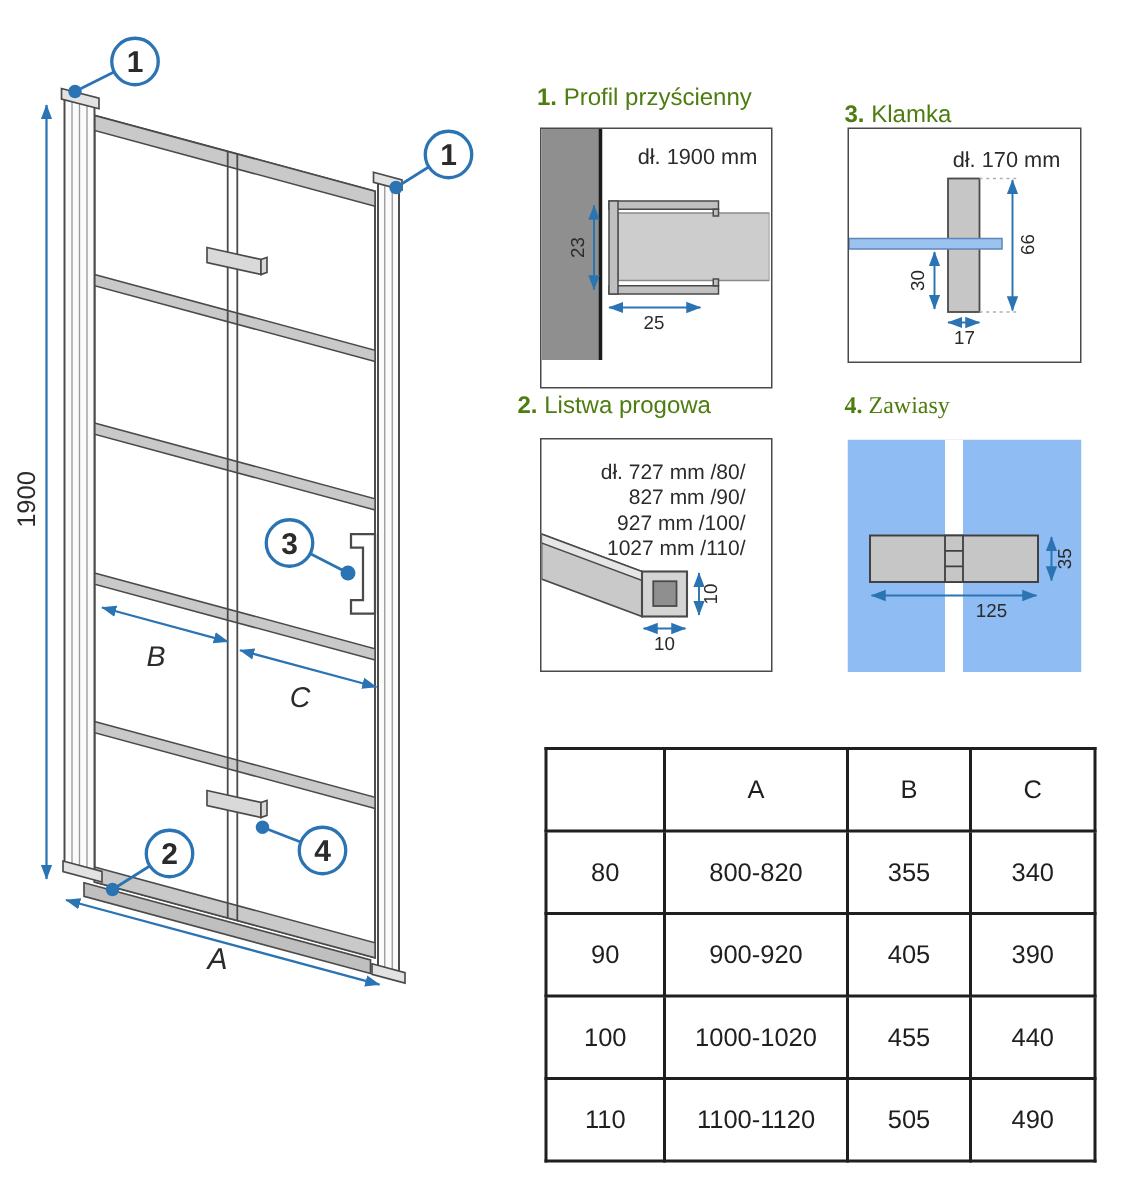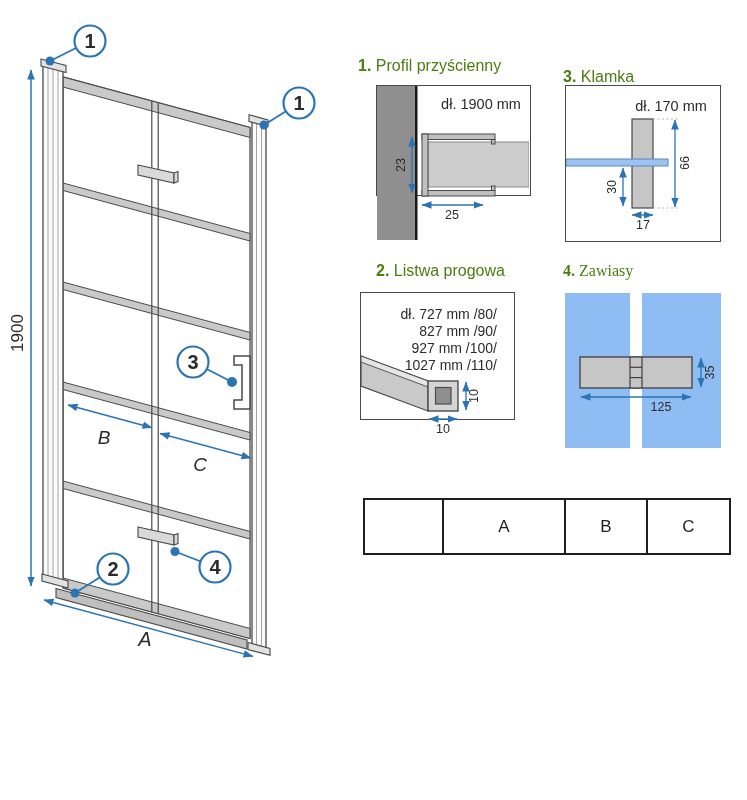--- a/index.html
+++ b/index.html
@@ -139,21 +139,21 @@
     <circle cx="175" cy="551.5" r="4.5" fill="#2b74b4"></circle>
     <circle cx="215" cy="567" r="15.5" fill="#ffffff" stroke="#2b74b4" stroke-width="2.2"></circle>
     <text x="215" y="574" font-size="20" font-weight="bold" text-anchor="middle" fill="#1f1f1f">4</text>
   </g>
 </svg>
 
 <div class="panel-title" style="left:358px; top:57px;">
   <span class="num">1.</span>
   <span>Profil przyścienny</span>
 </div>
-<div class="detail-box bordered" style="left:376px; top:85px; width:155px; height:111px;">
+<div class="detail-box bordered" style="left:360px; top:85px; width:155px; height:174px;">
   <svg width="152" height="154" viewBox="0 0 152 154">
     <rect x="0" y="0" width="38" height="154" fill="#8f8f8f"></rect>
     <rect x="38" y="0" width="2.5" height="154" fill="#1a1a1a"></rect>
     <text x="104" y="23" font-size="14.5" text-anchor="middle">dł. 1900 mm</text>
 
     <rect x="51" y="56" width="101" height="45" fill="#cdcdcd" stroke="#8a8a8a" stroke-width="1"></rect>
 
     <g fill="#c0c0c0" stroke="#4a4a4a" stroke-width="1">
       <rect x="45" y="48" width="73" height="5.5"></rect>
       <rect x="45" y="104.5" width="73" height="5.5"></rect>
@@ -193,25 +193,25 @@
       <line x1="57" y1="82" x2="57" y2="120" stroke="#2b74b4" stroke-width="1.3" marker-start="url(#m-s)" marker-end="url(#m-e)"></line>
       <text x="46" y="105" font-size="12.5" text-anchor="middle" transform="rotate(-90 46 101)">30</text>
     </g>
     <g>
       <line x1="66" y1="129" x2="87" y2="129" stroke="#2b74b4" stroke-width="1.3" marker-start="url(#m-s)" marker-end="url(#m-e)"></line>
       <text x="77" y="143" font-size="12.5" text-anchor="middle">17</text>
     </g>
   </svg>
 </div>
 
-<div class="panel-title" style="left:376px; top:262px;">
+<div class="panel-title" style="left:345px; top:262px;">
   <span class="num">2.</span>
   <span>Listwa progowa</span>
 </div>
-<div class="detail-box bordered" style="left:360px; top:292px; width:155px; height:128px;">
+<div class="detail-box bordered" style="left:360px; top:292px; width:155px; height:156px;">
   <svg width="152" height="153" viewBox="0 0 152 153">
     <g font-size="14" text-anchor="end">
       <text x="136" y="26">dł. 727 mm /80/</text>
       <text x="136" y="43">827 mm /90/</text>
       <text x="136" y="60">927 mm /100/</text>
       <text x="136" y="77">1027 mm /110/</text>
     </g>
     <g>
       <polygon points="0,63 67,88 67,118 0,93" fill="#c9c9c9" stroke="#4a4a4a" stroke-width="1.2"></polygon>
       <polygon points="0,63 67,88 67,94 0,69" fill="#e6e6e6" stroke="#4a4a4a" stroke-width="0.9"></polygon>
@@ -263,14 +263,38 @@
   </colgroup>
   <thead>
     <tr>
       <th></th>
       <th>A</th>
       <th>B</th>
       <th>C</th>
     </tr>
   </thead>
   <tbody>
+    <tr>
+      <td>80</td>
+      <td>800-820</td>
+      <td>355</td>
+      <td>340</td>
+    </tr>
+    <tr>
+      <td>90</td>
+      <td>900-920</td>
+      <td>405</td>
+      <td>390</td>
+    </tr>
+    <tr>
+      <td>100</td>
+      <td>1000-1020</td>
+      <td>455</td>
+      <td>440</td>
+    </tr>
+    <tr>
+      <td>110</td>
+      <td>1100-1120</td>
+      <td>505</td>
+      <td>490</td>
+    </tr>
   </tbody>
 </table>
 
 </body></html>

